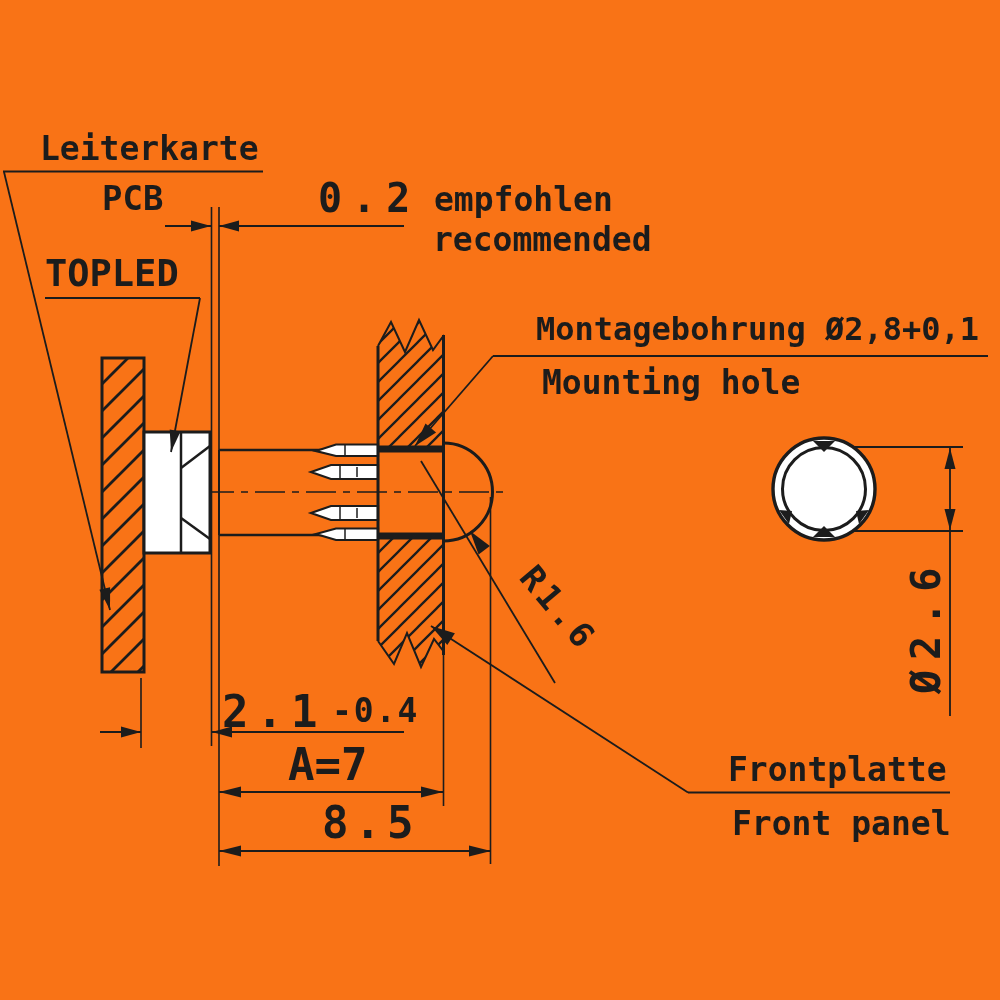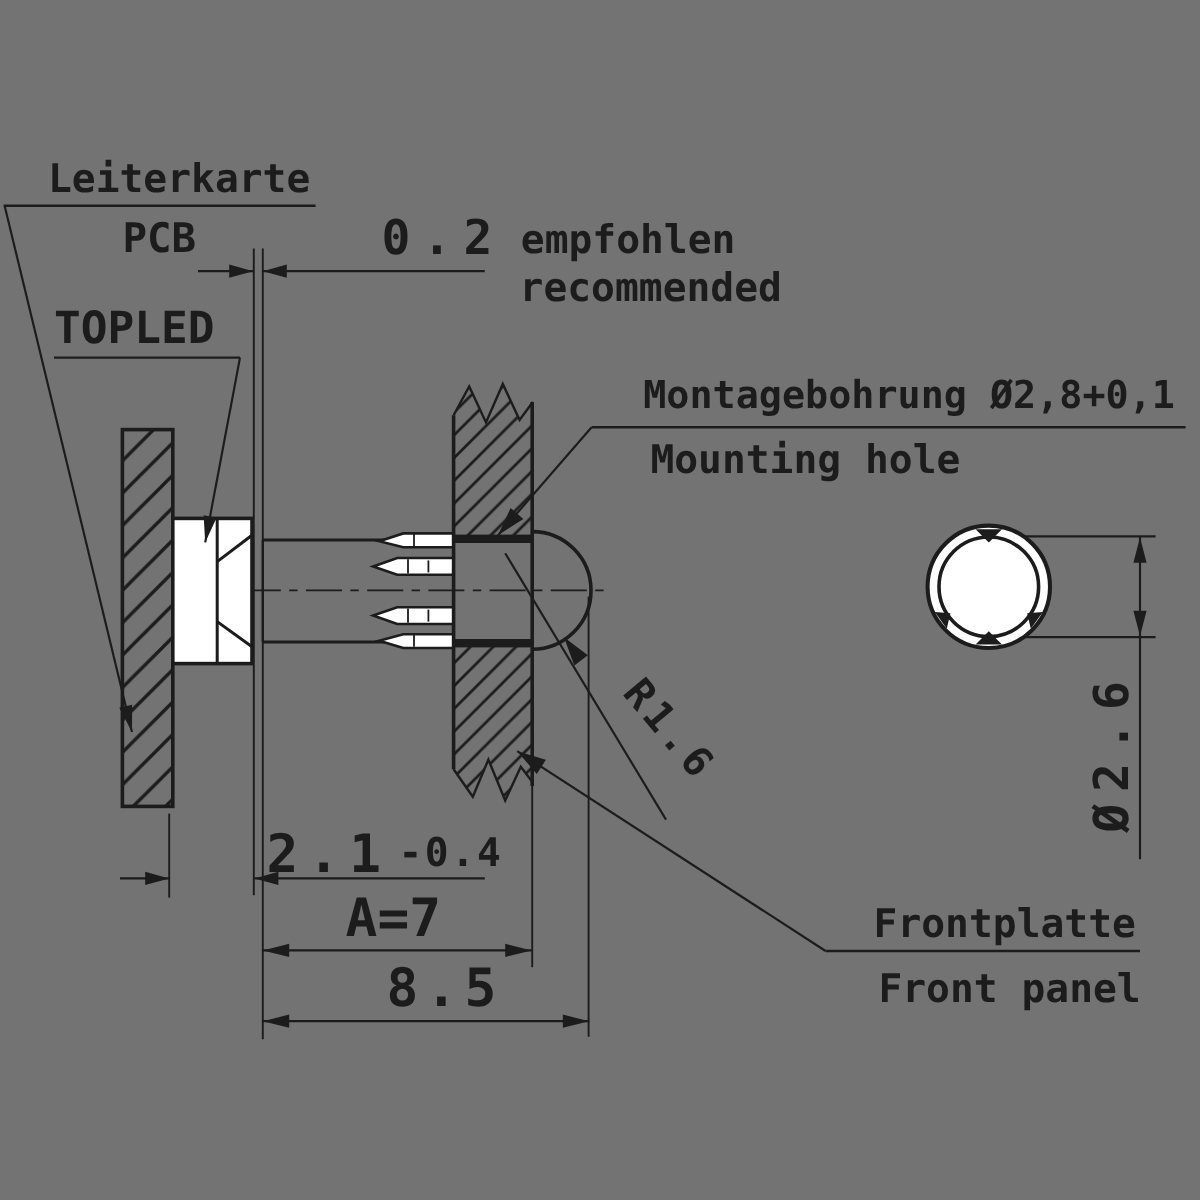--- a/index.html
+++ b/index.html
@@ -1,16 +1,16 @@
 <!DOCTYPE html>
 <html><head>
 <meta charset="utf-8">
 <style>
   html,body{margin:0;padding:0;background:#ffffff;}
-  .page{position:relative;width:1000px;height:1000px;background:#737373;overflow:hidden;}
+  .page{position:relative;width:1000px;height:1000px;background:#f97316;overflow:hidden;}
   svg{position:absolute;left:0;top:0;}
   text{font-family:"DejaVu Sans Mono","Liberation Mono",monospace;font-weight:bold;fill:#1c1c1c;}
 </style>
 </head>
 <body>
 
 <div class="page">
 <svg width="1000" height="1000" viewBox="0 0 1000 1000">
   <defs>
     <pattern id="hatchPCB" width="27" height="27" patternUnits="userSpaceOnUse">

